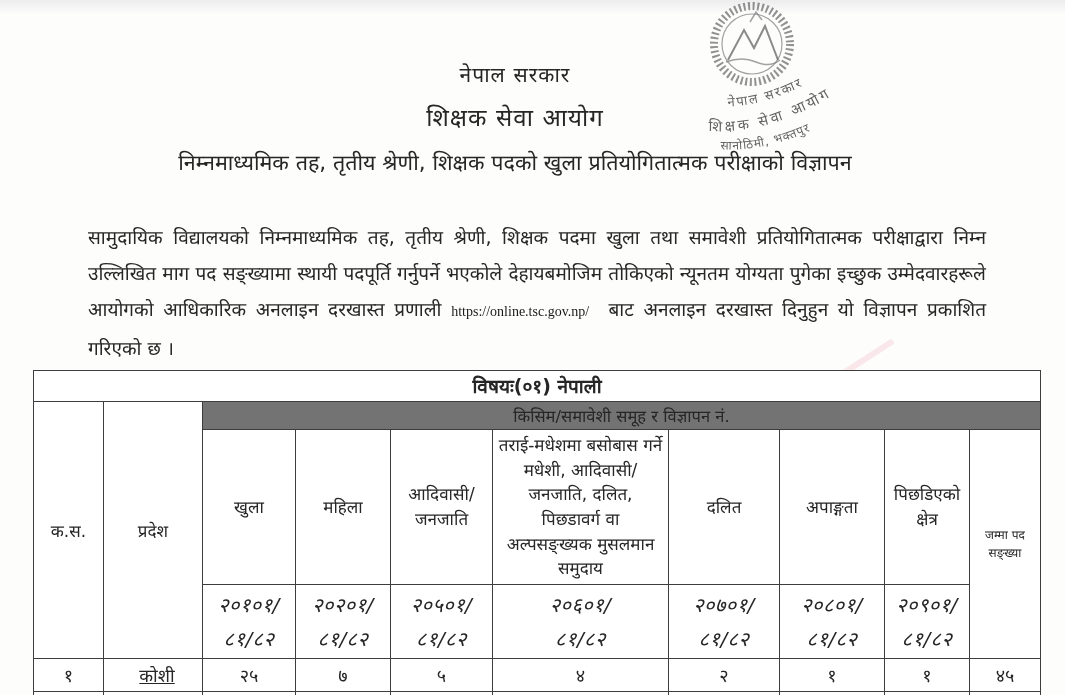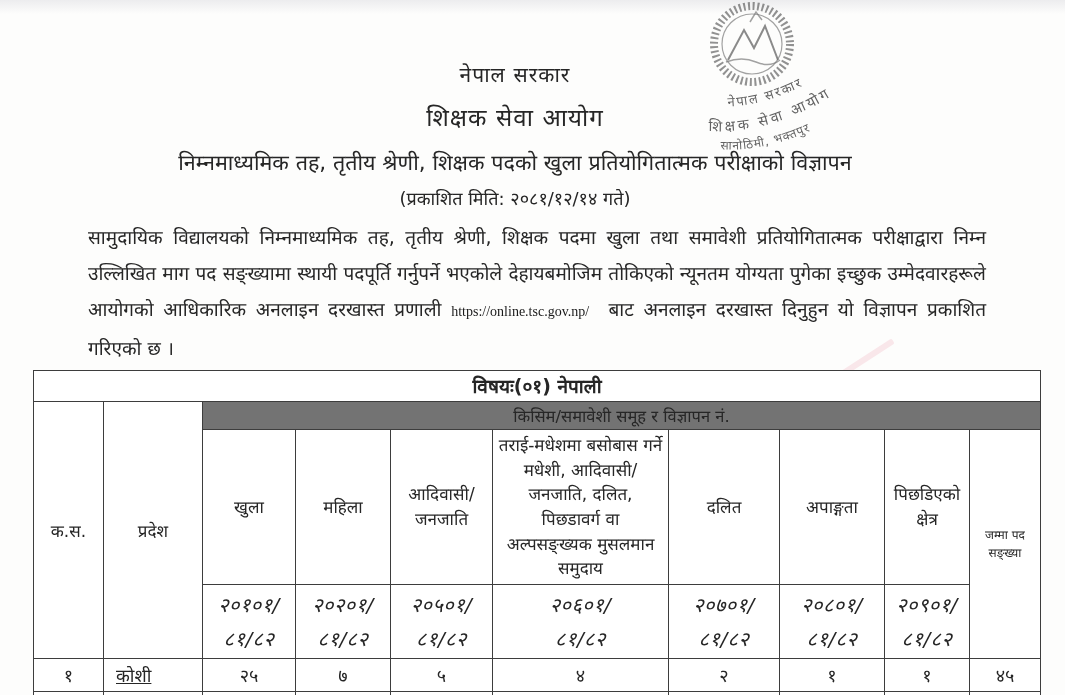--- a/index.html
+++ b/index.html
@@ -59,33 +59,32 @@
   }
   td.shade  { background:#e3e2df; }
   td.light  { background:#f4f3f1; }
   .subject-row td { height:30px; font-size:19px; font-weight:bold; background:#fff; }
   .kisim-row td.kisim { height:28px; font-size:16.5px; background:#737373; }
   .group-row td { height:155px; font-size:17px; line-height:1.45; }
   .num-row td { height:74px; font-size:20px; line-height:1.7; letter-spacing:.5px;font-style:italic; }
   td.num-top { vertical-align:top; text-align:left; padding-left:8px; padding-top:4px; background:#e3e2df; }
   td.total-cell { text-align:left; padding-left:8px; font-size:12px; line-height:1.5; background:#e3e2df; }
   .data-row td { height:33px; font-size:18px; }
-  .data-row td.province { text-align:left; padding-left:12px;text-decoration:underline; }
+  .data-row td.province { text-align:center; padding-left:12px;text-decoration:underline; }
   .stub-row td { height:16px; border-top:1.5px solid #3d3d3d; background:#fff; }
 </style>
 </head>
 <body>
 
 <div class="scan-smudge"></div>
 
 <div class="doc-head">
   <div class="gov-line">नेपाल सरकार</div>
   <div class="comm-line">शिक्षक सेवा आयोग</div>
   <div class="title-line">निम्नमाध्यमिक तह, तृतीय श्रेणी, शिक्षक पदको खुला प्रतियोगितात्मक परीक्षाको विज्ञापन</div>
-  <div class="date-line">(प्रकाशित मिति: २०८१/१२/१४ गते)</div>
 </div>
 
 <svg class="stamp" width="200" height="168" viewBox="0 0 200 168">
 
   <circle cx="80" cy="44" r="38" fill="none" stroke="#5a5a5a" stroke-width="8" stroke-dasharray="2 2.6" opacity=".75"></circle>
   <circle cx="80" cy="44" r="30" fill="none" stroke="#6a6a6a" stroke-width="1.2" opacity=".7"></circle>
 
   <path d="M56,60 L72,30 L82,48 L93,26 L106,60" fill="none" stroke="#5a5a5a" stroke-width="2" opacity=".8"></path>
   <path d="M54,62 Q70,56 84,62 T108,60" fill="none" stroke="#6a6a6a" stroke-width="1.5" opacity=".7"></path>
   <path d="M78,22 L84,12 L90,20" fill="none" stroke="#6a6a6a" stroke-width="1.5" opacity=".7"></path>

